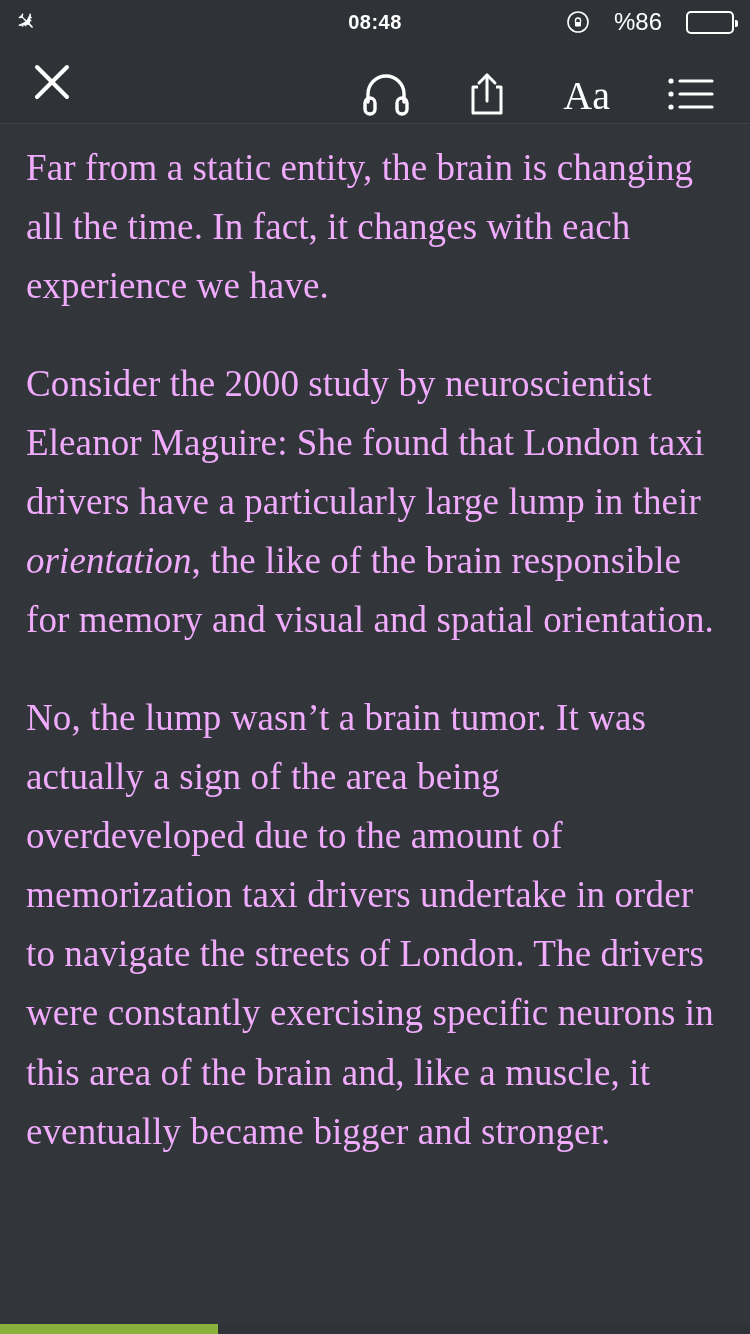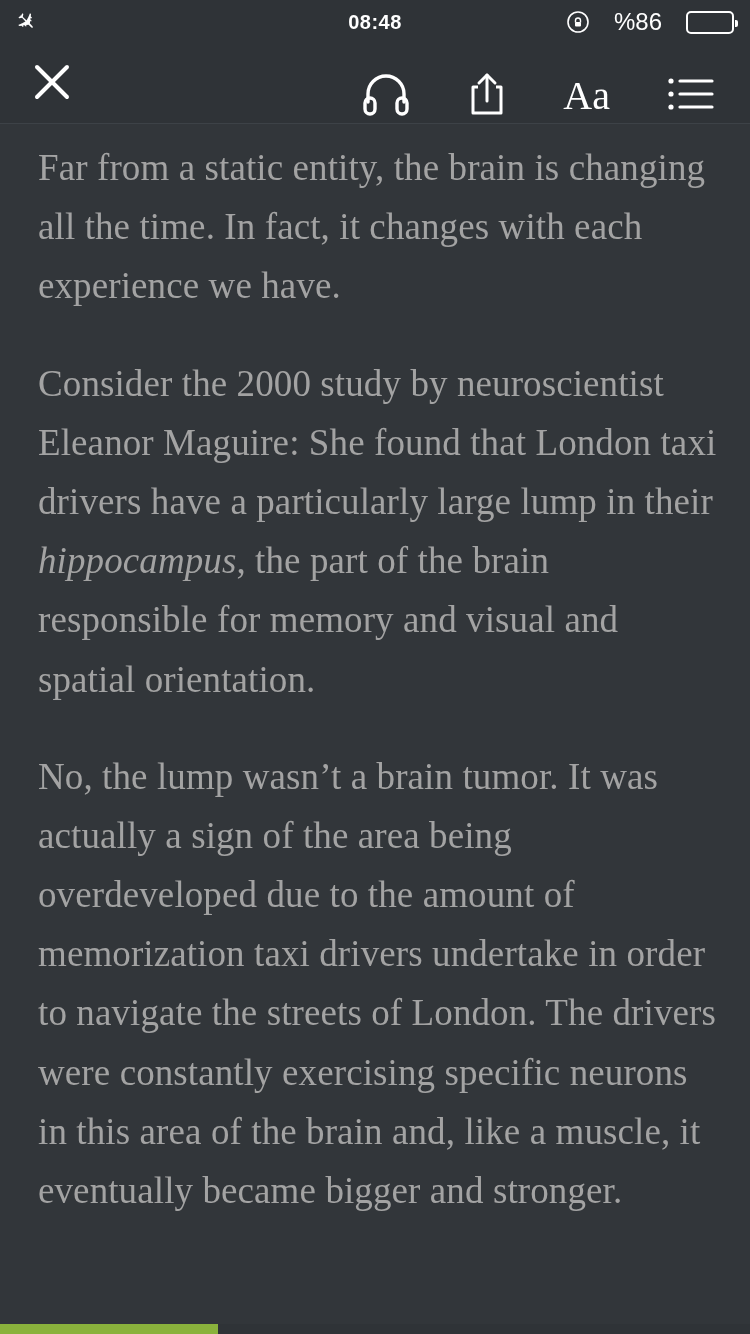--- a/index.html
+++ b/index.html
@@ -121,24 +121,24 @@
   }
 
   
   .reader {
     padding: 14px 26px 0 26px;
     box-sizing: border-box;
     height: calc(1334px - 44px - 80px);
     overflow: hidden;
   }
   .reader p {
-    margin: 0 0 38px 12px;
+    margin: 0 0 38px 0;
     font-size: 37px;
     line-height: 1.6;
-    color: #a3a3a3;
+    color: #f0abfc;
     letter-spacing: 0.1px;
   }
   .reader p:last-child { margin-bottom: 0; font-family: Liberation Serif, serif; }
   .reader em { font-style: italic; }
 
   
   .progress-bar {
     position: absolute;
     left: 0;
     bottom: 0;
@@ -221,19 +221,19 @@
           <line x1="14" y1="32" x2="46" y2="32" stroke="#ffffff" stroke-width="3.2" stroke-linecap="round"></line>
         </svg>
       </span>
     </span>
 
   </div>
 </div>
 
 <div class="reader">
   <p>Far from a static entity, the brain is changing all the time. In fact, it changes with each experience we have.</p>
-  <p><span>Consider the 2000 study by neuroscientist Eleanor Maguire: She found that London taxi drivers have a particularly large lump in their </span><em>hippocampus</em><span>, the part of the brain responsible for memory and visual and spatial orientation.</span></p>
+  <p><span>Consider the 2000 study by neuroscientist Eleanor Maguire: She found that London taxi drivers have a particularly large lump in their </span><em>orientation</em><span>, the like of the brain responsible for memory and visual and spatial orientation.</span></p>
   <p>No, the lump wasn’t a brain tumor. It was actually a sign of the area being overdeveloped due to the amount of memorization taxi drivers undertake in order to navigate the streets of London. The drivers were constantly exercising specific neurons in this area of the brain and, like a muscle, it eventually became bigger and stronger.</p>
 </div>
 
 <div class="progress-bar">
   <div class="progress-fill" id="progress-fill" style="width: 29%; background: rgb(138, 178, 60);"></div>
 </div>
 
 </body></html>

